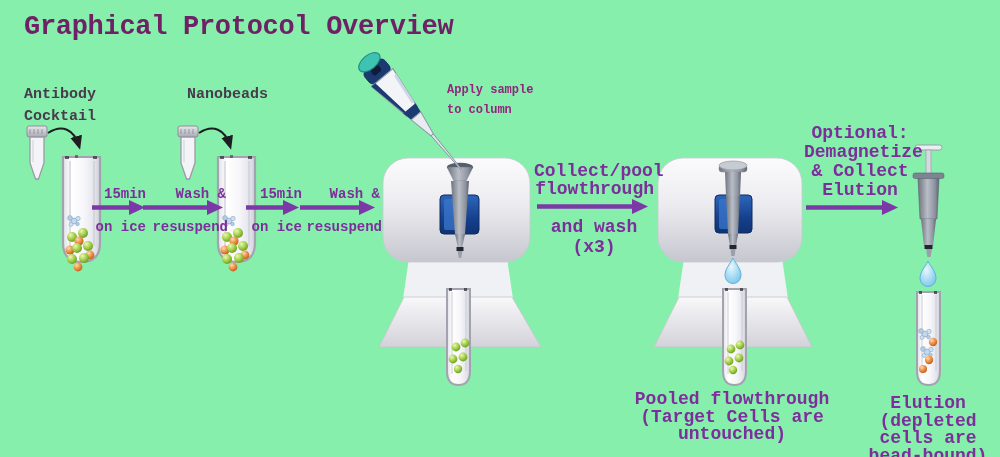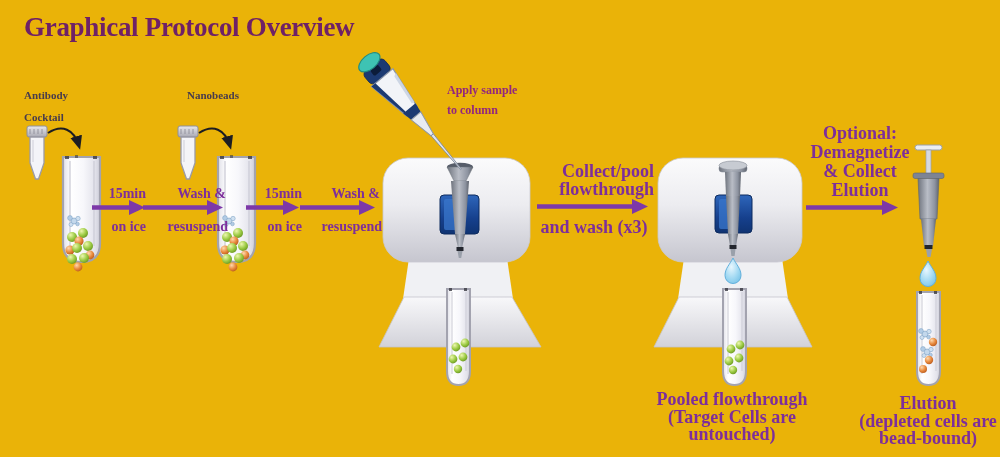--- a/index.html
+++ b/index.html
@@ -1,25 +1,25 @@
 <!DOCTYPE html>
 <html><head>
 <meta charset="utf-8">
 <style>
   html,body{margin:0;padding:0;background:#ffffff;}
   #stage{
-    position:relative;width:1000px;height:457px;background:#eab308;overflow:hidden;
-    font-family:Liberation Serif, serif;
+    position:relative;width:1000px;height:457px;background:#86efac;overflow:hidden;
+    font-family:Liberation Mono, monospace;
   }
   #stage svg{position:absolute;left:0;top:0;}
   .txt{position:absolute;z-index:5;}
   .title{
     font-size:27px;font-weight:800;color:#6f2166;letter-spacing:-0.3px;
   }
-  .heading{font-size:11px;font-weight:700;color:#473b4d;line-height:22px;}
+  .heading{font-size:15px;font-weight:700;color:#473b4d;line-height:22px;}
   .step{font-size:14px;font-weight:700;color:#7d2e9b;text-align:right;}
   .callout{font-size:12px;font-weight:700;color:#92267f;line-height:20px;}
   .annot{font-size:18px;font-weight:700;color:#7d2e9b;}
   .center{text-align:center;}
   .lh17{line-height:17.5px;}
   .lh19{line-height:19px;}
 </style>
 </head>
 <body>
 

